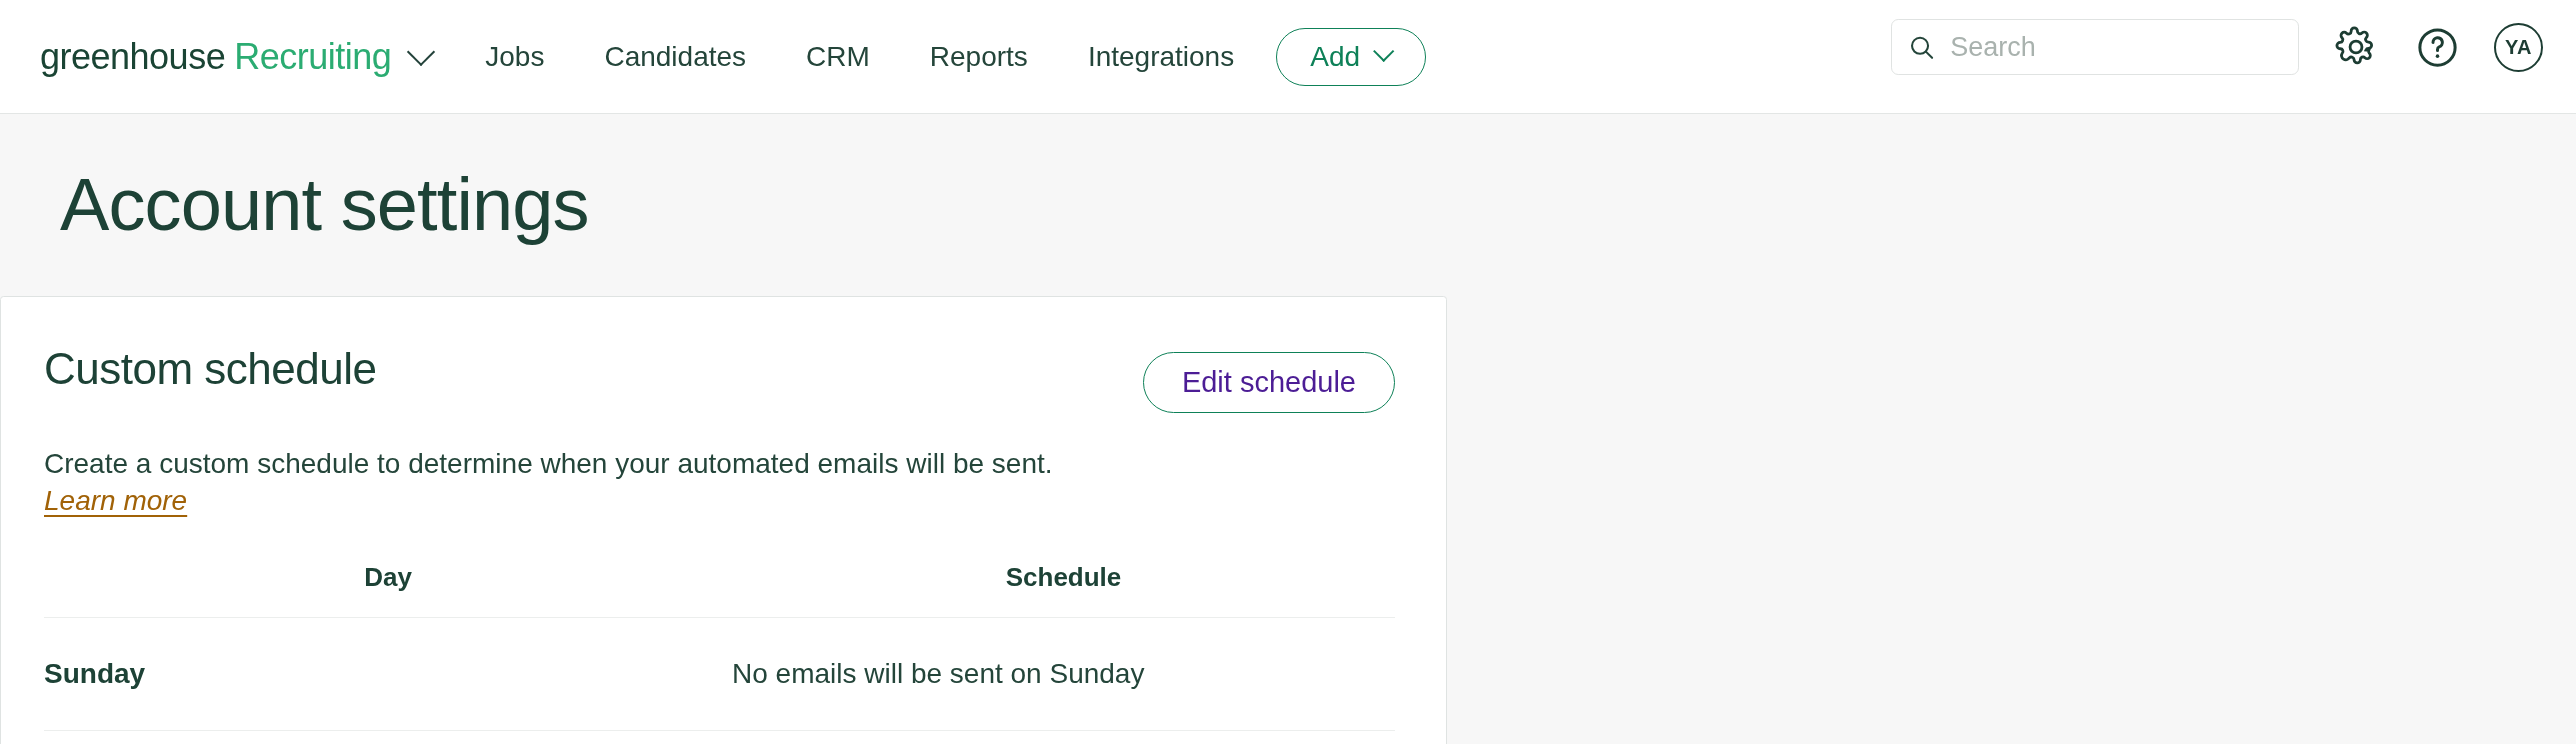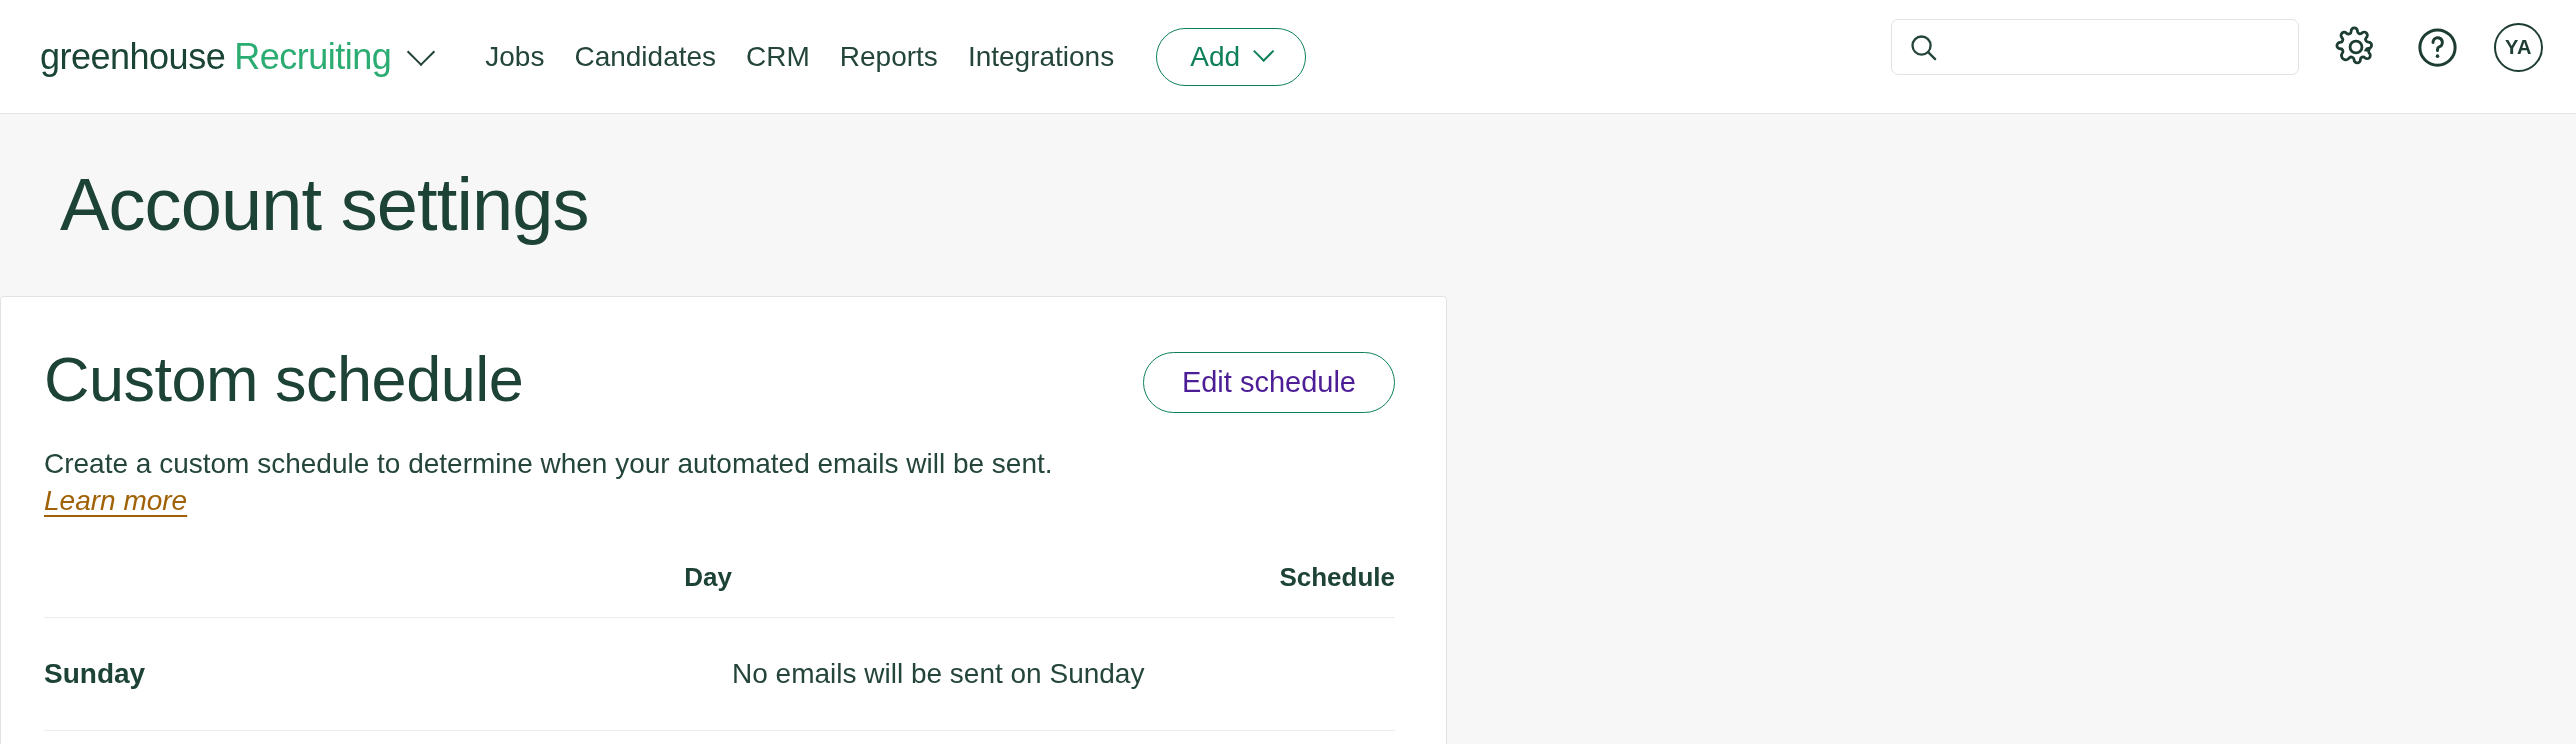--- a/index.html
+++ b/index.html
@@ -46,21 +46,21 @@
     border-right: 2.7px solid #23423a;
     border-bottom: 2.7px solid #23423a;
     transform: rotate(45deg) translate(-3.6px, -3.6px);
   }
   .chev-sm {
     width: 15.4px; height: 15.4px;
     border-right-width: 2.7px; border-bottom-width: 2.7px;
     border-right-color: #0e8158; border-bottom-color: #0e8158;
   }
 
-  .navlinks { display: flex; align-items: flex-end; gap: 30px; }
+  .navlinks { display: flex; align-items: flex-end; gap: 60px; }
   .navlink {
     font-size: 28px;
     color: #24453a;
     cursor: pointer;
     white-space: nowrap;
     line-height: 1;
   }
 
   .add-btn {
     margin-left: 42px;
@@ -183,21 +183,21 @@
     min-height: 453px;
   }
   .card-inner { padding: 49px 51px 0 43px; }
 
   .card-head {
     display: flex;
     align-items: flex-start;
     justify-content: space-between;
   }
   .card-title {
-    font-size: 63px;
+    font-size: 44px;
     color: #1d4236;
     font-weight: 400;
     line-height: 1.05;
     letter-spacing: -0.5px;
   }
   .edit-btn {
     height: 61px;
     padding: 4px 38px;
     border: 1.8px solid #0e8158;
     border-radius: 36px;
@@ -223,21 +223,21 @@
     text-decoration: underline;
     text-underline-offset: 4.5px;
     cursor: pointer;
     margin-top: 1.8px;
     font-style: italic;
   }
 
   
   .tbl { width: 100%; border-collapse: collapse; margin-top: 45px; }
   .tbl th {
-    text-align: right;
+    text-align: center;
     font-size: 26px;
     color: #1d4236;
     font-weight: bold;
     padding: 0 0 23.5px 0;
     border-bottom: 1.8px solid #eceeed;
   }
   .tbl td {
     font-size: 28px;
     color: #24453a;
     padding: 40px 0 40px 0;
@@ -271,20 +271,21 @@
     <span>Add</span>
     <span class="chev chev-sm"></span>
   </button>
 
   <div class="topbar-right">
     <div class="search-box">
       <svg width="31" height="31" viewBox="0 0 24 24" fill="none">
         <circle cx="10.5" cy="10.5" r="7" stroke="#24453a" stroke-width="1.8"></circle>
         <line x1="15.6" y1="15.6" x2="21" y2="21" stroke="#24453a" stroke-width="1.8" stroke-linecap="round"></line>
       </svg>
+      <input class="search-input" type="text" placeholder="Search" style="">
     </div>
 
     <div class="icon-btn">
       <svg width="42" height="42" viewBox="0 0 24 24" fill="none">
         <path d="M12 8.6a3.4 3.4 0 1 0 0 6.8 3.4 3.4 0 0 0 0-6.8z" stroke="#1d3d33" stroke-width="1.6"></path>
         <path d="M19.3 13.9a1.5 1.5 0 0 0 .3 1.65l.05.05a1.8 1.8 0 1 1-2.55 2.55l-.05-.05a1.5 1.5 0 0 0-1.65-.3 1.5 1.5 0 0 0-.9 1.37v.13a1.8 1.8 0 1 1-3.6 0v-.07a1.5 1.5 0 0 0-.98-1.37 1.5 1.5 0 0 0-1.65.3l-.05.05A1.8 1.8 0 1 1 4.1 15.6l.05-.05a1.5 1.5 0 0 0 .3-1.65 1.5 1.5 0 0 0-1.37-.9H2.9a1.8 1.8 0 1 1 0-3.6h.07a1.5 1.5 0 0 0 1.37-.98 1.5 1.5 0 0 0-.3-1.65l-.05-.05A1.8 1.8 0 1 1 6.55 4.1l.05.05a1.5 1.5 0 0 0 1.65.3h.07a1.5 1.5 0 0 0 .9-1.37V2.9a1.8 1.8 0 1 1 3.6 0v.07a1.5 1.5 0 0 0 .9 1.37 1.5 1.5 0 0 0 1.65-.3l.05-.05a1.8 1.8 0 1 1 2.55 2.55l-.05.05a1.5 1.5 0 0 0-.3 1.65v.07a1.5 1.5 0 0 0 1.37.9h.13a1.8 1.8 0 1 1 0 3.6h-.07a1.5 1.5 0 0 0-1.37.9z" stroke="#1d3d33" stroke-width="1.6"></path>
       </svg>
     </div>
 
     <div class="icon-btn">

